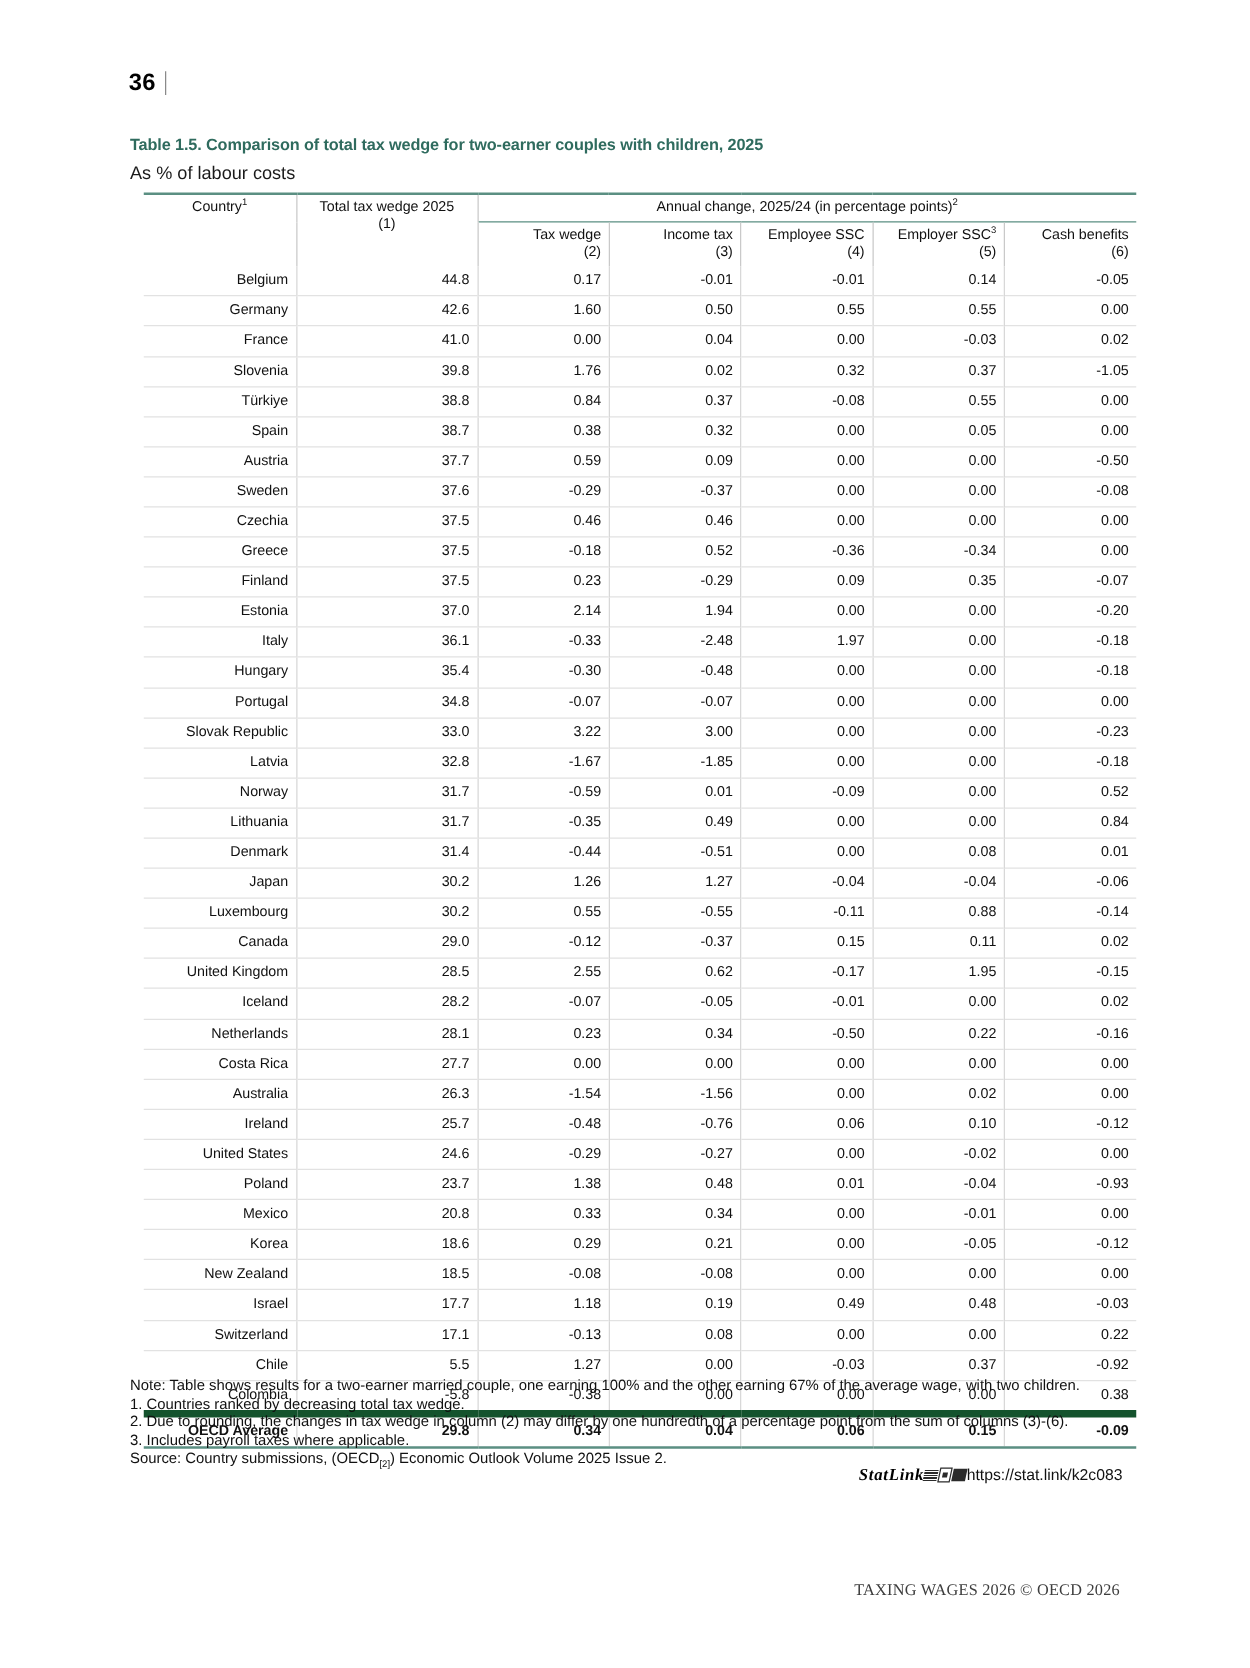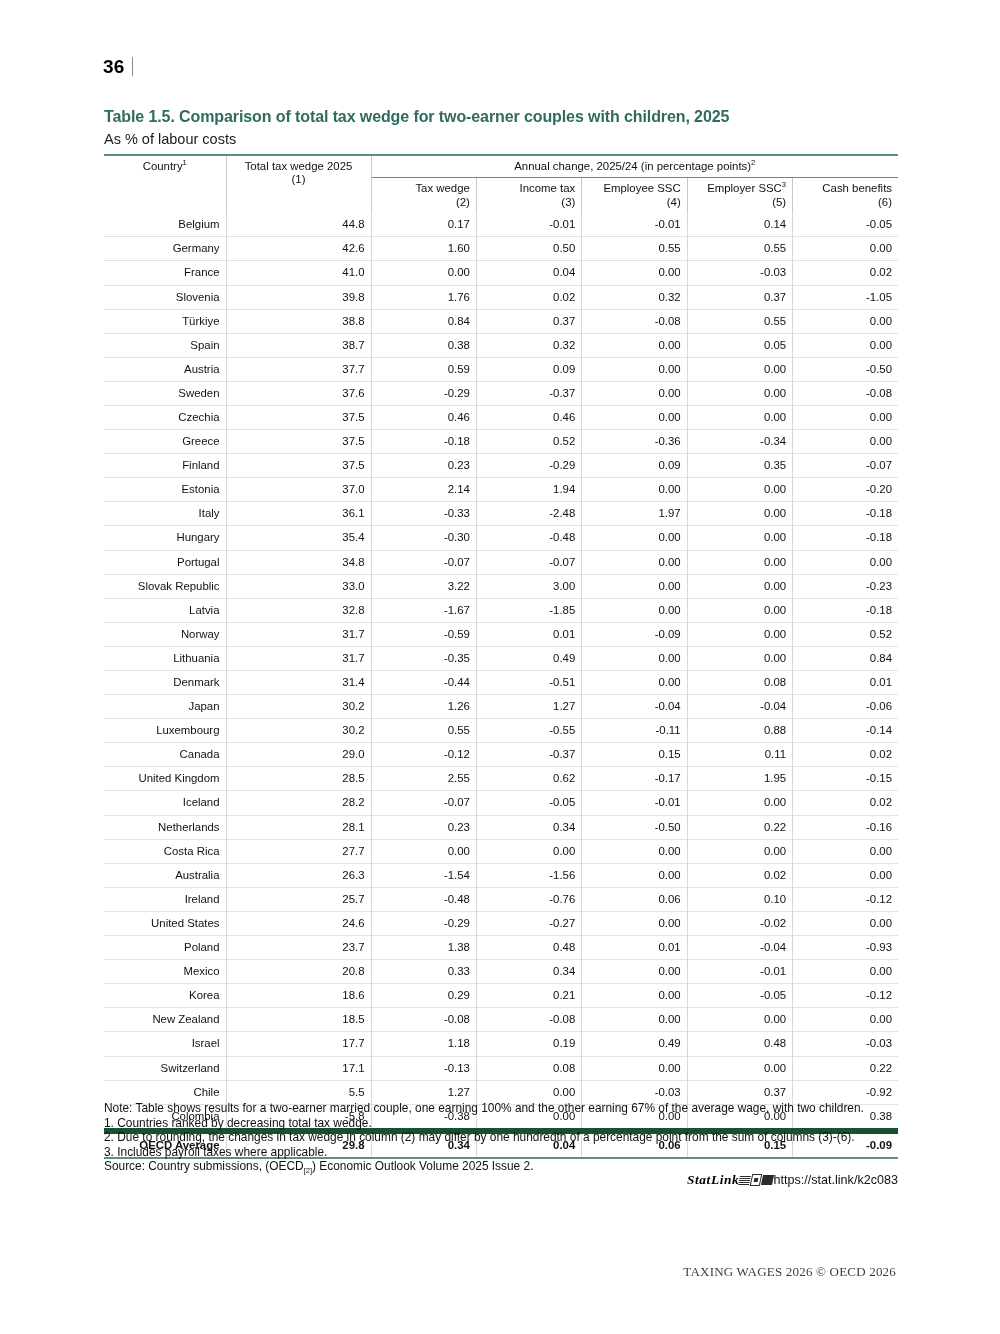--- a/index.html
+++ b/index.html
@@ -42,39 +42,39 @@
     width: 1px;
     height: 19px;
     background: #8a8a8a;
   }
 
   
   .table-title {
     position: absolute;
     left: 104px;
     top: 108px;
-    font-size: 16px;
+    font-size: 13px;
     font-weight: bold;
     color: #2f6b5e;
     letter-spacing: -0.1px;
     white-space: nowrap;
   }
   .table-subtitle {
     position: absolute;
     left: 104px;
     top: 131px;
     font-size: 14.5px;
     color: #1a1a1a;
     white-space: nowrap;
   }
 
   
   .tbl-wrap {
     position: absolute;
-    left: 104px;
+    left: 115px;
     top: 154px;
     width: 794px;
   }
   table.data {
     border-collapse: collapse;
     width: 794px;
     table-layout: fixed;
     font-size: 11.4px;
     color: #111;
   }

